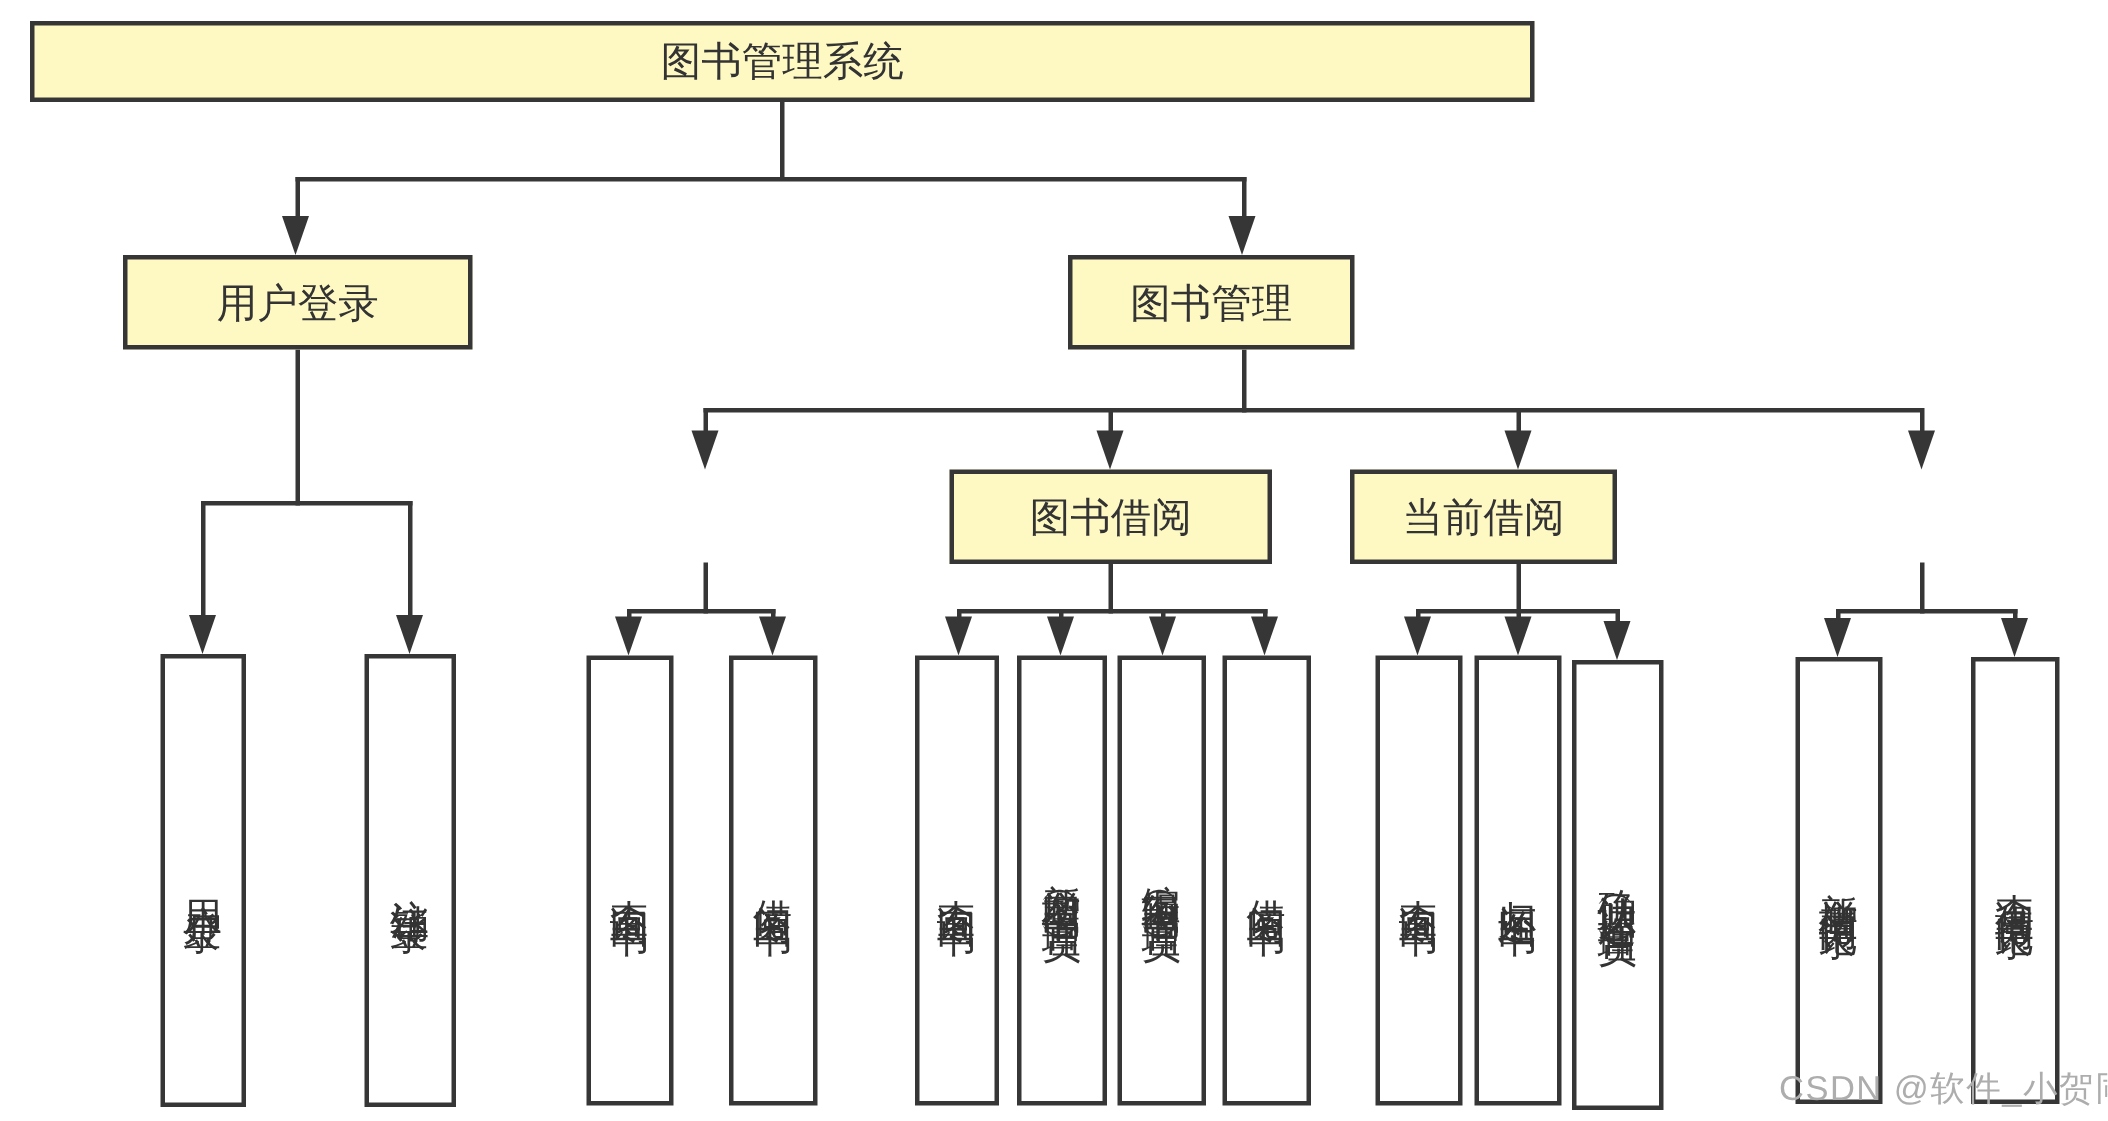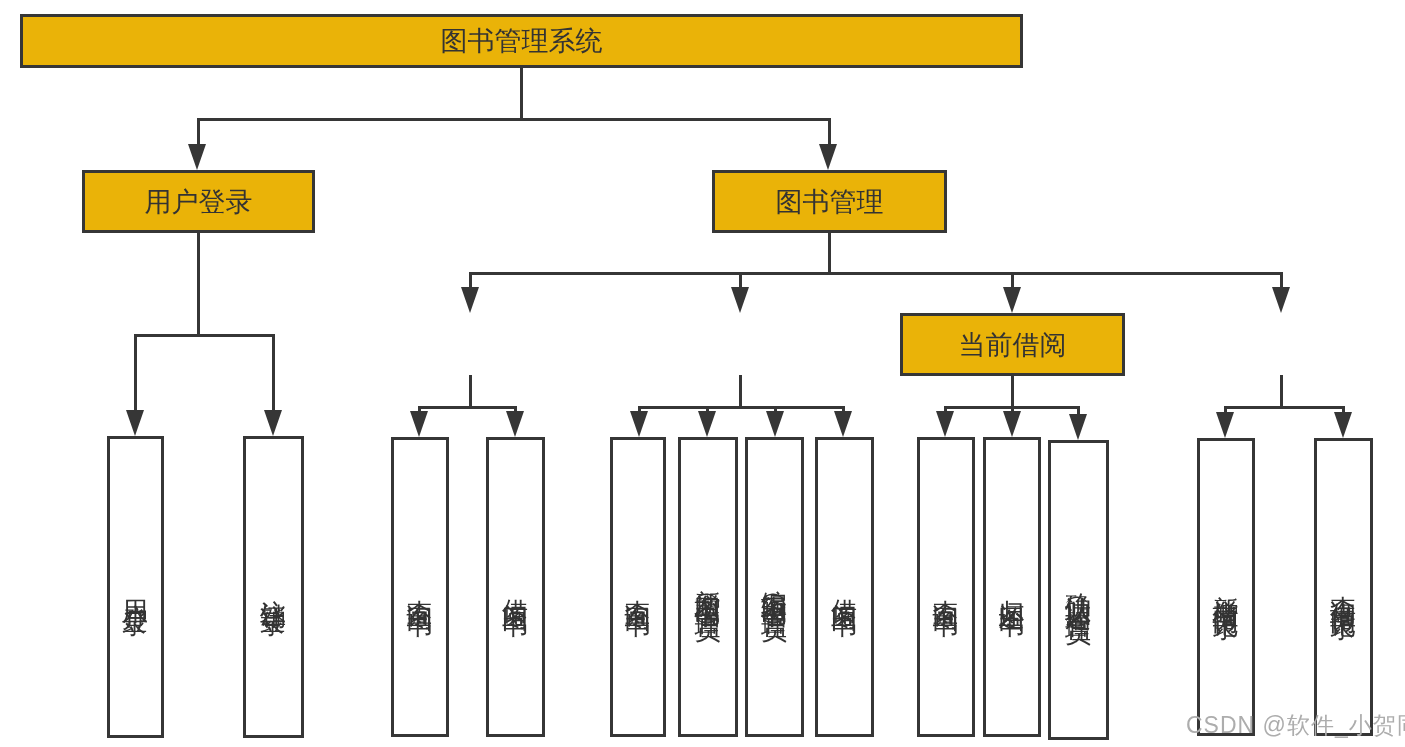--- a/index.html
+++ b/index.html
@@ -1,21 +1,21 @@
 <!DOCTYPE html>
 <html><head>
 <meta charset="utf-8">
 <style>
   html,body{margin:0;padding:0;background:#fff;}
   .stage{
     position:relative;width:1405px;height:747px;background:#fff;overflow:hidden;
     font-family:"Liberation Sans","DejaVu Sans",sans-serif;color:#333;
   }
   .node{
-    position:absolute;border:3px solid #363636;background:#eab308;box-sizing:border-box;
+    position:absolute;border:3px solid #363636;background:#fef9c3;box-sizing:border-box;
     display:flex;align-items:center;justify-content:center;
     font-size:27px;color:#333;white-space:nowrap;
   }
   .leaf{
     position:absolute;border:3px solid #363636;background:#fff;box-sizing:border-box;
     display:flex;align-items:center;justify-content:center;
     writing-mode:vertical-rl;text-orientation:mixed;
     font-size:26px;letter-spacing:4px;color:#333;line-height:1;
   }
   .vl{position:absolute;width:3px;background:#363636;}
@@ -91,25 +91,26 @@
   <div class="hl" style="left:1224px;top:406px;width:121px"></div>
   <div class="vl" style="left:1224px;top:406px;height:10px"></div>
   <div class="arr" style="left:1216px;top:412px"></div>
   <div class="vl" style="left:1342px;top:406px;height:10px"></div>
   <div class="arr" style="left:1334px;top:412px"></div>
 
   <div class="node" style="left:20px;top:14px;width:1003px;height:54px">图书管理系统</div>
 
   <div class="node" style="left:82px;top:170px;width:233px;height:63px">用户登录</div>
 
-  <div class="node" style="left:712px;top:170px;width:235px;height:63px">图书管理</div>
+  <div class="node" style="left:712px;top:170px;width:191px;height:63px">图书管理</div>
 
 
+  <div class="node" style="left:633px;top:313px;width:215px;height:63px">图书借阅</div>
 
-  <div class="node" style="left:900px;top:313px;width:225px;height:63px">当前借阅</div>
+  <div class="node" style="left:900px;top:313px;width:178px;height:63px">当前借阅</div>
 
 
   <div class="leaf" style="left:107px;top:436px;width:57px;height:302px">用户登录</div>
   <div class="leaf" style="left:243px;top:436px;width:61px;height:302px">注销登录</div>
 
   <div class="leaf" style="left:391px;top:437px;width:58px;height:300px">查询图书</div>
   <div class="leaf" style="left:486px;top:437px;width:59px;height:300px">借阅图书</div>
 
   <div class="leaf" style="left:610px;top:437px;width:56px;height:300px">查询图书</div>
   <div class="leaf" style="left:678px;top:437px;width:60px;height:300px">新增图书（管理员）</div>

